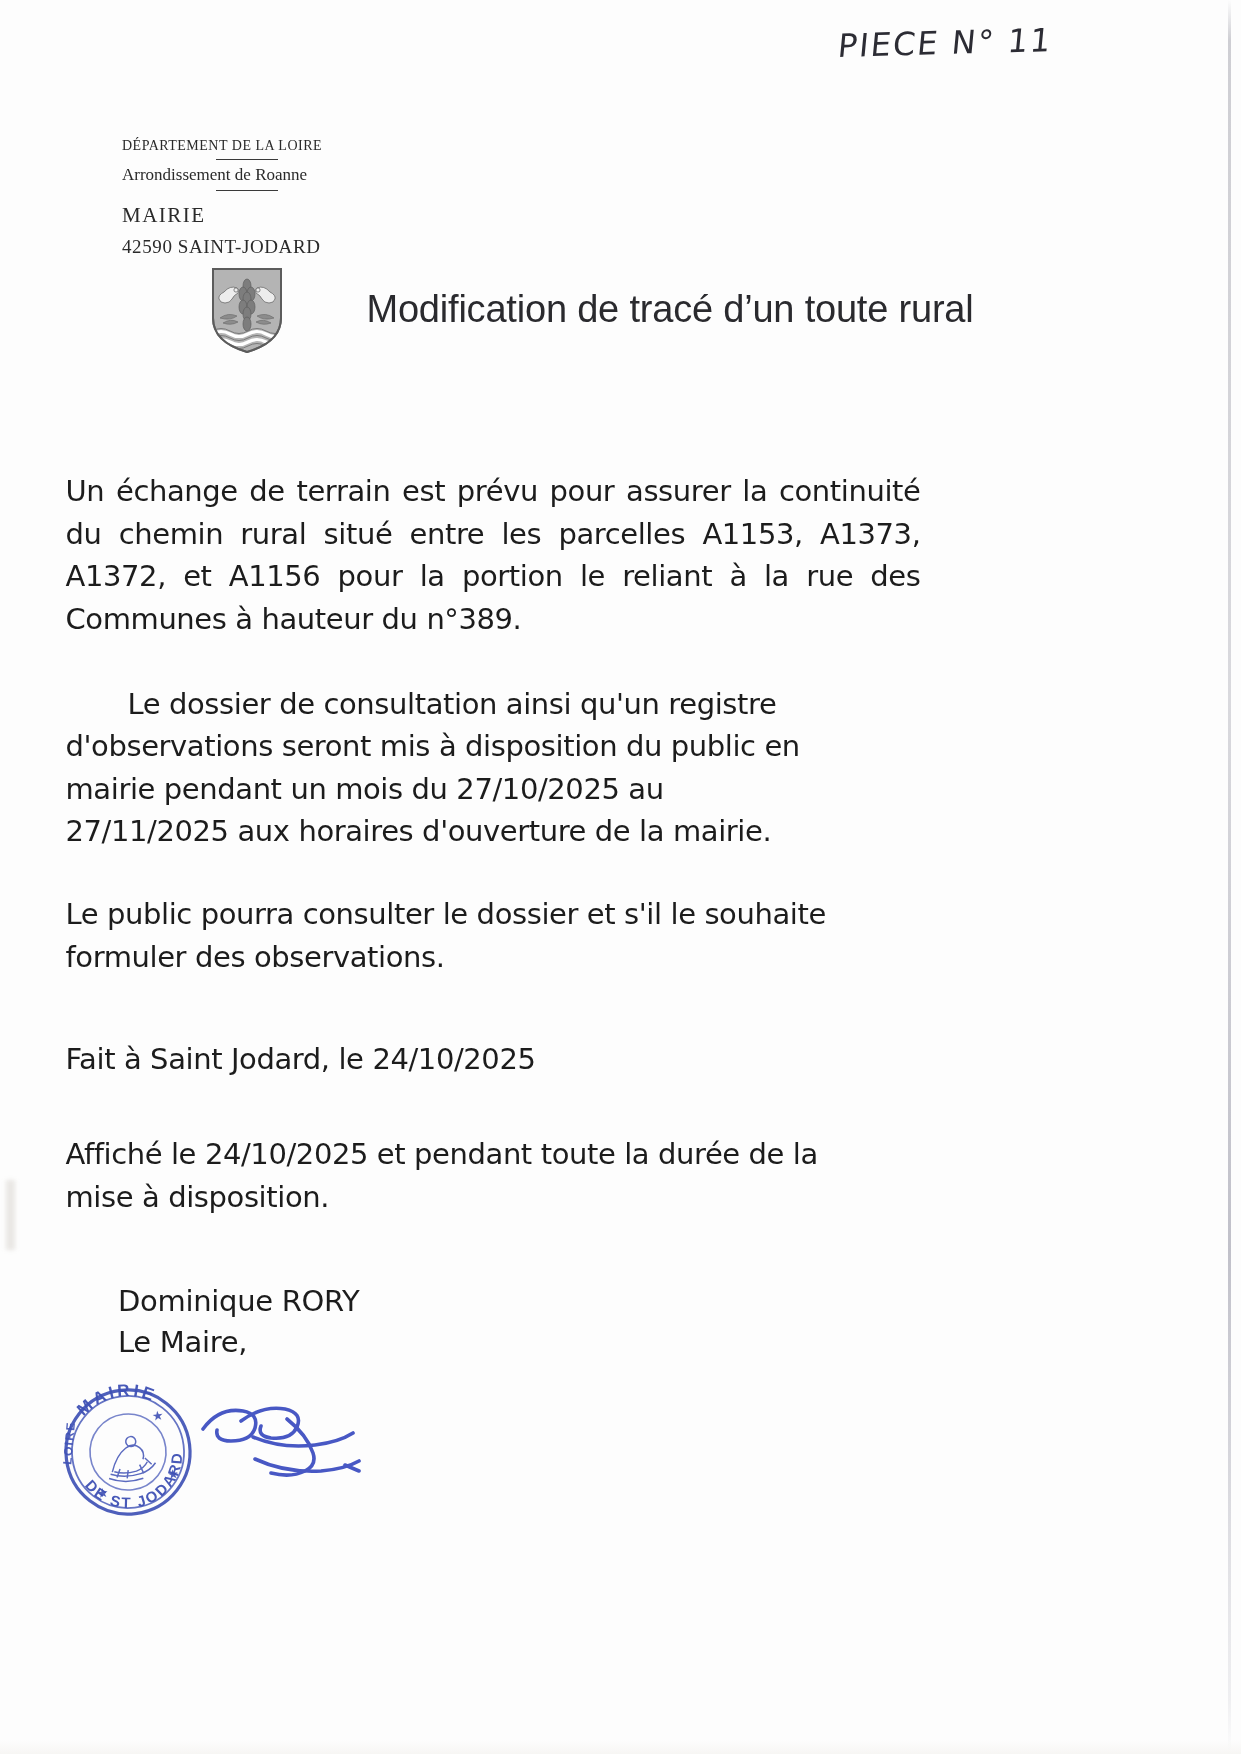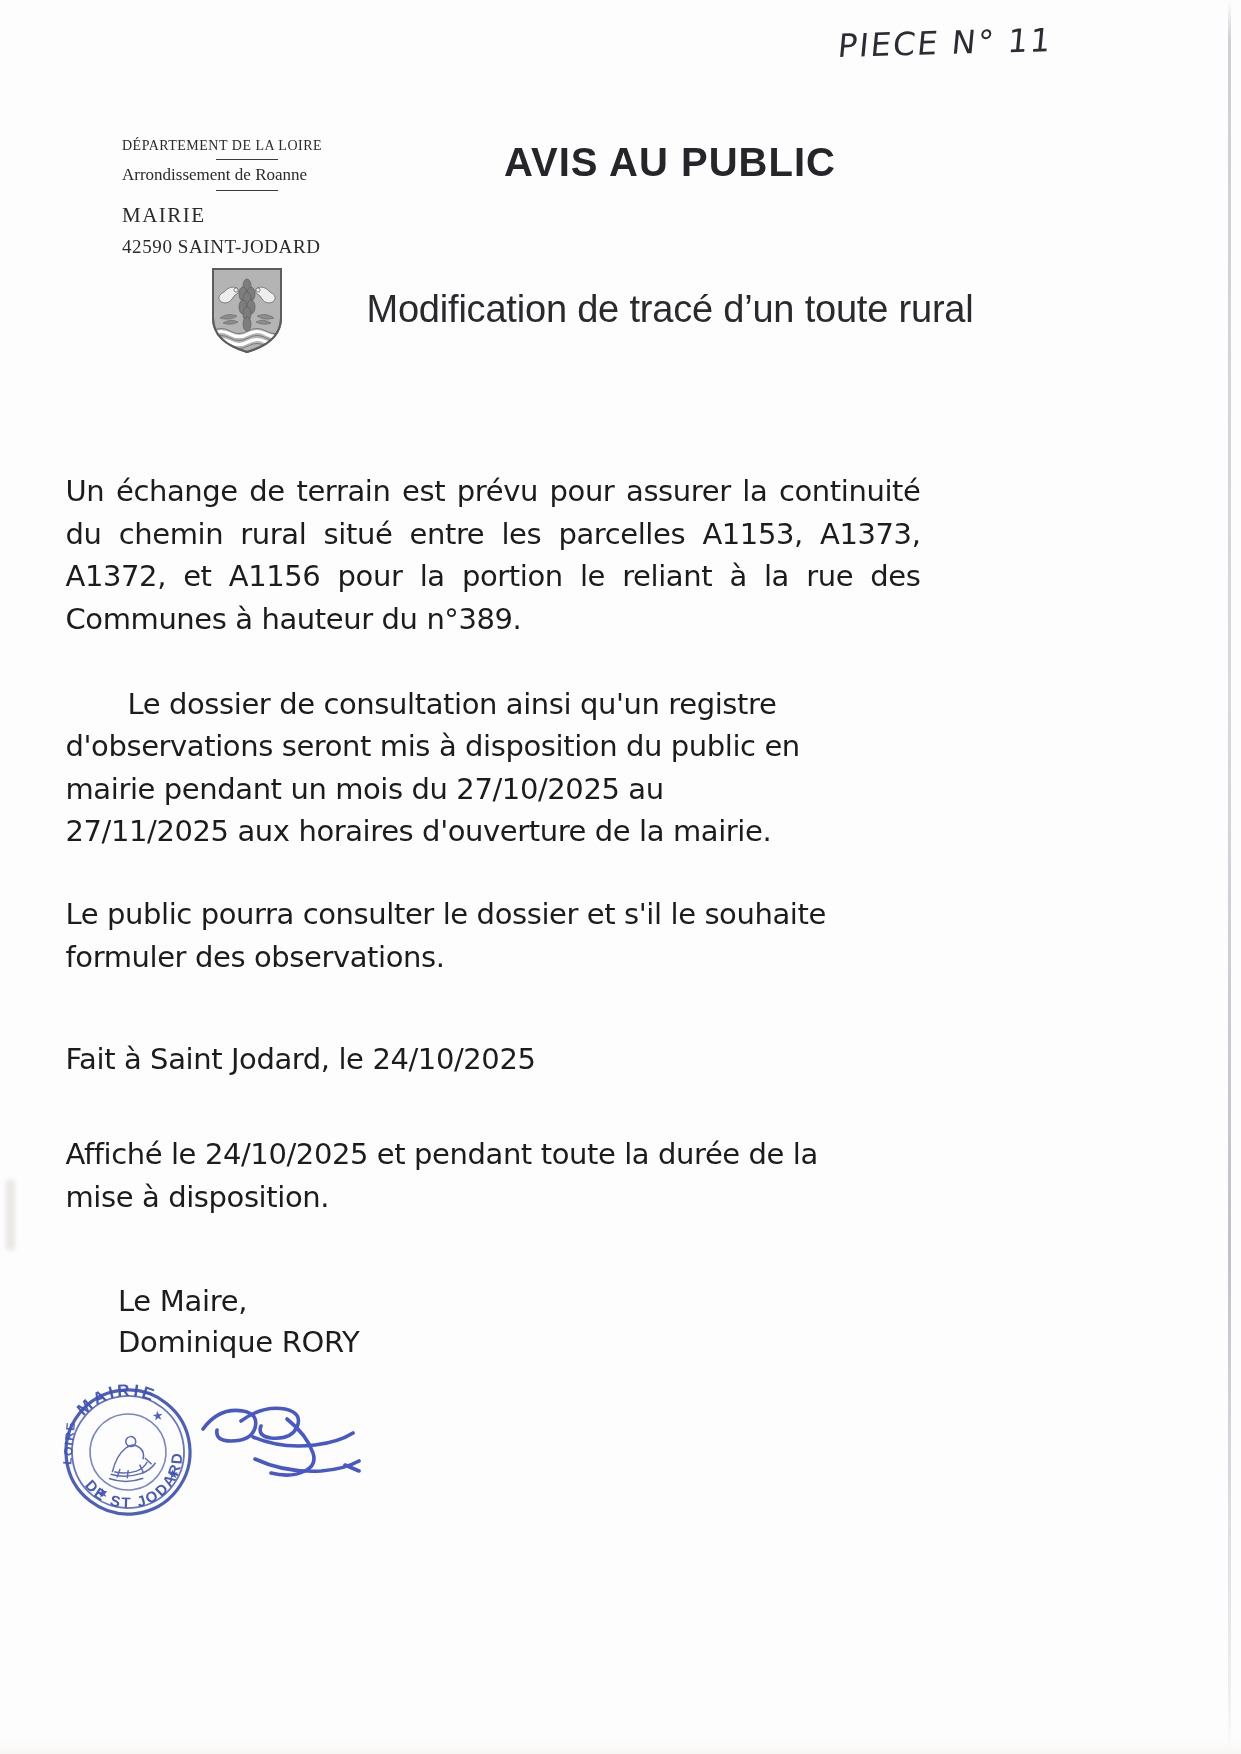--- a/index.html
+++ b/index.html
@@ -210,21 +210,20 @@
             <path d="M2 65 q9 -5 18 0 q9 5 18 0 q9 -5 18 0 q9 5 18 0"></path>
             <path d="M2 72 q9 -5 18 0 q9 5 18 0 q9 -5 18 0 q9 5 18 0"></path>
             <path d="M2 80 q9 -5 18 0 q9 5 18 0 q9 -5 18 0 q9 5 18 0"></path>
           </g>
         </g>
         <path d="M3 3 H71 V52 Q71 76 37 86 Q3 76 3 52 Z" fill="none" stroke="#5c5c5c" stroke-width="2"></path>
       </svg>
     </div>
   </div>
 
-  <div class="main-title">AVIS AU PUBLIC</div>
 
   <div class="subtitle">Modification de tracé d’un toute rural</div>
 
   <div class="body-area">
 
     <div class="para p-justify">Un échange de terrain est prévu pour assurer la continuité du chemin rural situé entre les parcelles A1153, A1373, A1372, et A1156 pour la portion le reliant à la rue des Communes à hauteur du n°389.</div>
 
     <div class="gap-a"></div>
 
     <div class="para">
@@ -247,22 +246,22 @@
 
     <div class="gap-d"></div>
 
     <div class="para">
       <div>Affiché le 24/10/2025 et pendant toute la durée de la</div>
       <div>mise à disposition.</div>
     </div>
   </div>
 
   <div class="sig-block">
+    <div>Dominique RORY</div>
     <div>Le Maire,</div>
-    <div>Dominique RORY</div>
   </div>
 
   <div class="stamp">
     <svg viewBox="0 0 160 160" width="160" height="160" aria-hidden="true">
       <defs>
         <path id="arcTop" d="M 22 82 A 58 58 0 0 1 138 82"></path>
         <path id="arcBottom" d="M 26 82 A 54 54 0 0 0 134 82"></path>
       </defs>
       <g transform="rotate(-7 80 80)">
         <circle cx="80" cy="80" r="62" fill="none" stroke="#3f51b5" stroke-width="3.2" opacity=".92"></circle>

